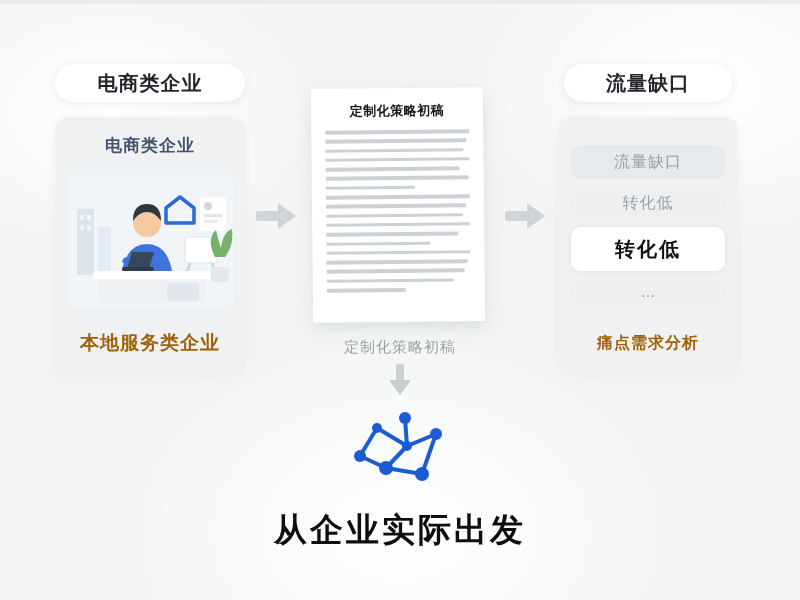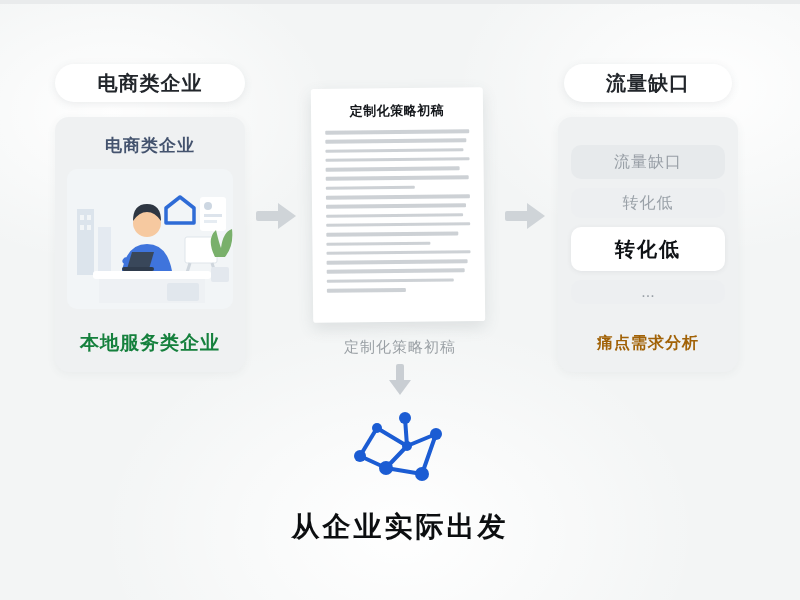--- a/index.html
+++ b/index.html
@@ -37,21 +37,21 @@
   
   #left-pill{left:55px;top:60px;width:190px;height:38px;}
   #left-card{left:55px;top:113px;width:190px;height:255px;}
   .left-card-title{
     margin-top:17px;text-align:center;
     font-size:17px;font-weight:700;color:#44536e;letter-spacing:1px;
   }
   .illustration-wrap{position:absolute;left:12px;top:52px;width:166px;height:140px;}
   .left-card-caption{
     position:absolute;left:0;right:0;bottom:16px;text-align:center;
-    font-size:19px;font-weight:800;color:#15803d;letter-spacing:1px;
+    font-size:19px;font-weight:800;color:#a16207;letter-spacing:1px;
   }
   
   .h-arrow{position:absolute;width:44px;height:26px;}
   .h-arrow .shaft{position:absolute;left:0;top:8px;width:24px;height:10px;background:#cfd4d8;border-radius:2px;}
   .h-arrow .head{position:absolute;left:22px;top:0;width:0;height:0;
     border-top:13px solid transparent;border-bottom:13px solid transparent;border-left:18px solid #cfd4d8;}
   #arrow-1{left:256px;top:199px;}
   #arrow-2{left:505px;top:199px;}
   
   #doc{
@@ -70,21 +70,21 @@
   
   .v-arrow{position:absolute;left:389px;top:360px;width:22px;height:32px;}
   .v-arrow .shaft{position:absolute;left:7px;top:0;width:8px;height:18px;background:#c9ced3;border-radius:2px;}
   .v-arrow .head{position:absolute;left:0;top:16px;width:0;height:0;
     border-left:11px solid transparent;border-right:11px solid transparent;border-top:15px solid #c9ced3;}
   
   #network{position:absolute;left:350px;top:400px;width:100px;height:92px;}
   
   #main-title{
     position:absolute;left:150px;top:504px;width:500px;text-align:center;
-    font-size:28px;font-weight:800;color:#0c0e10;letter-spacing:3px;
+    font-size:33px;font-weight:800;color:#0c0e10;letter-spacing:3px;
   }
   
   #right-pill{left:564px;top:60px;width:168px;height:38px;}
   #right-card{left:558px;top:113px;width:180px;height:255px;padding-top:28px;}
   .row{
     margin:0 auto 9px;width:154px;border-radius:10px;
     display:flex;align-items:center;justify-content:center;
     box-sizing:border-box;
   }
   .row.muted{background:#e7eaec;color:#989fa6;font-size:16px;height:34px;letter-spacing:1px;}

